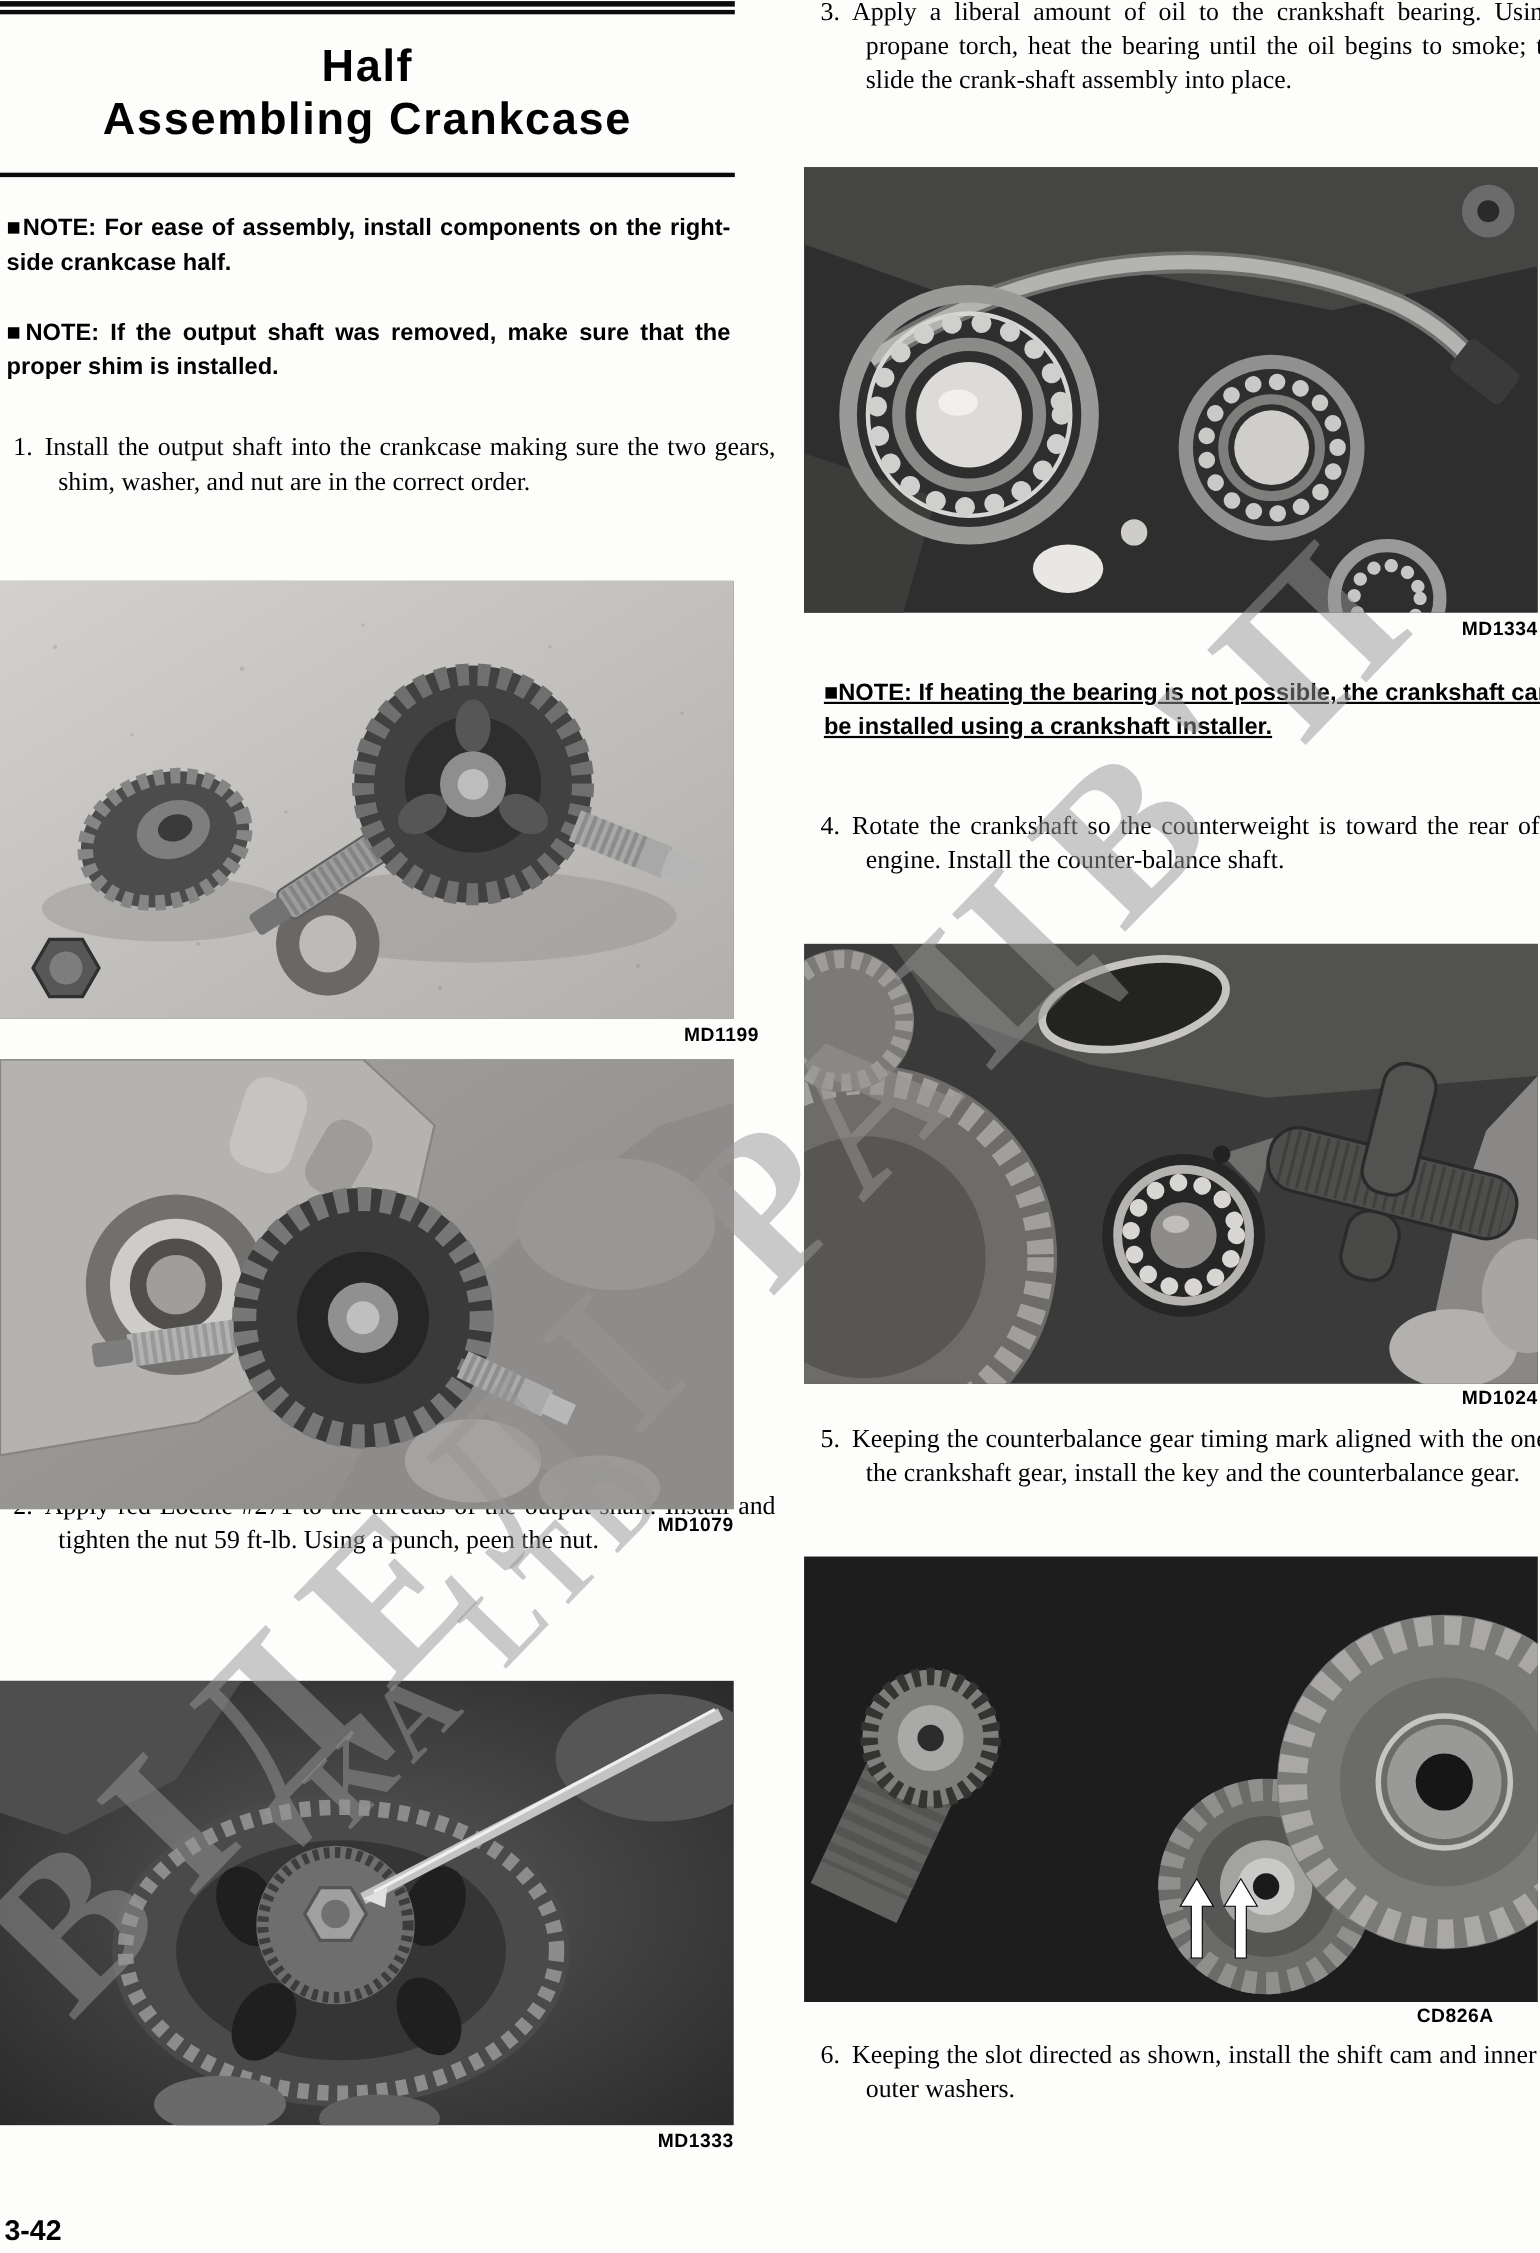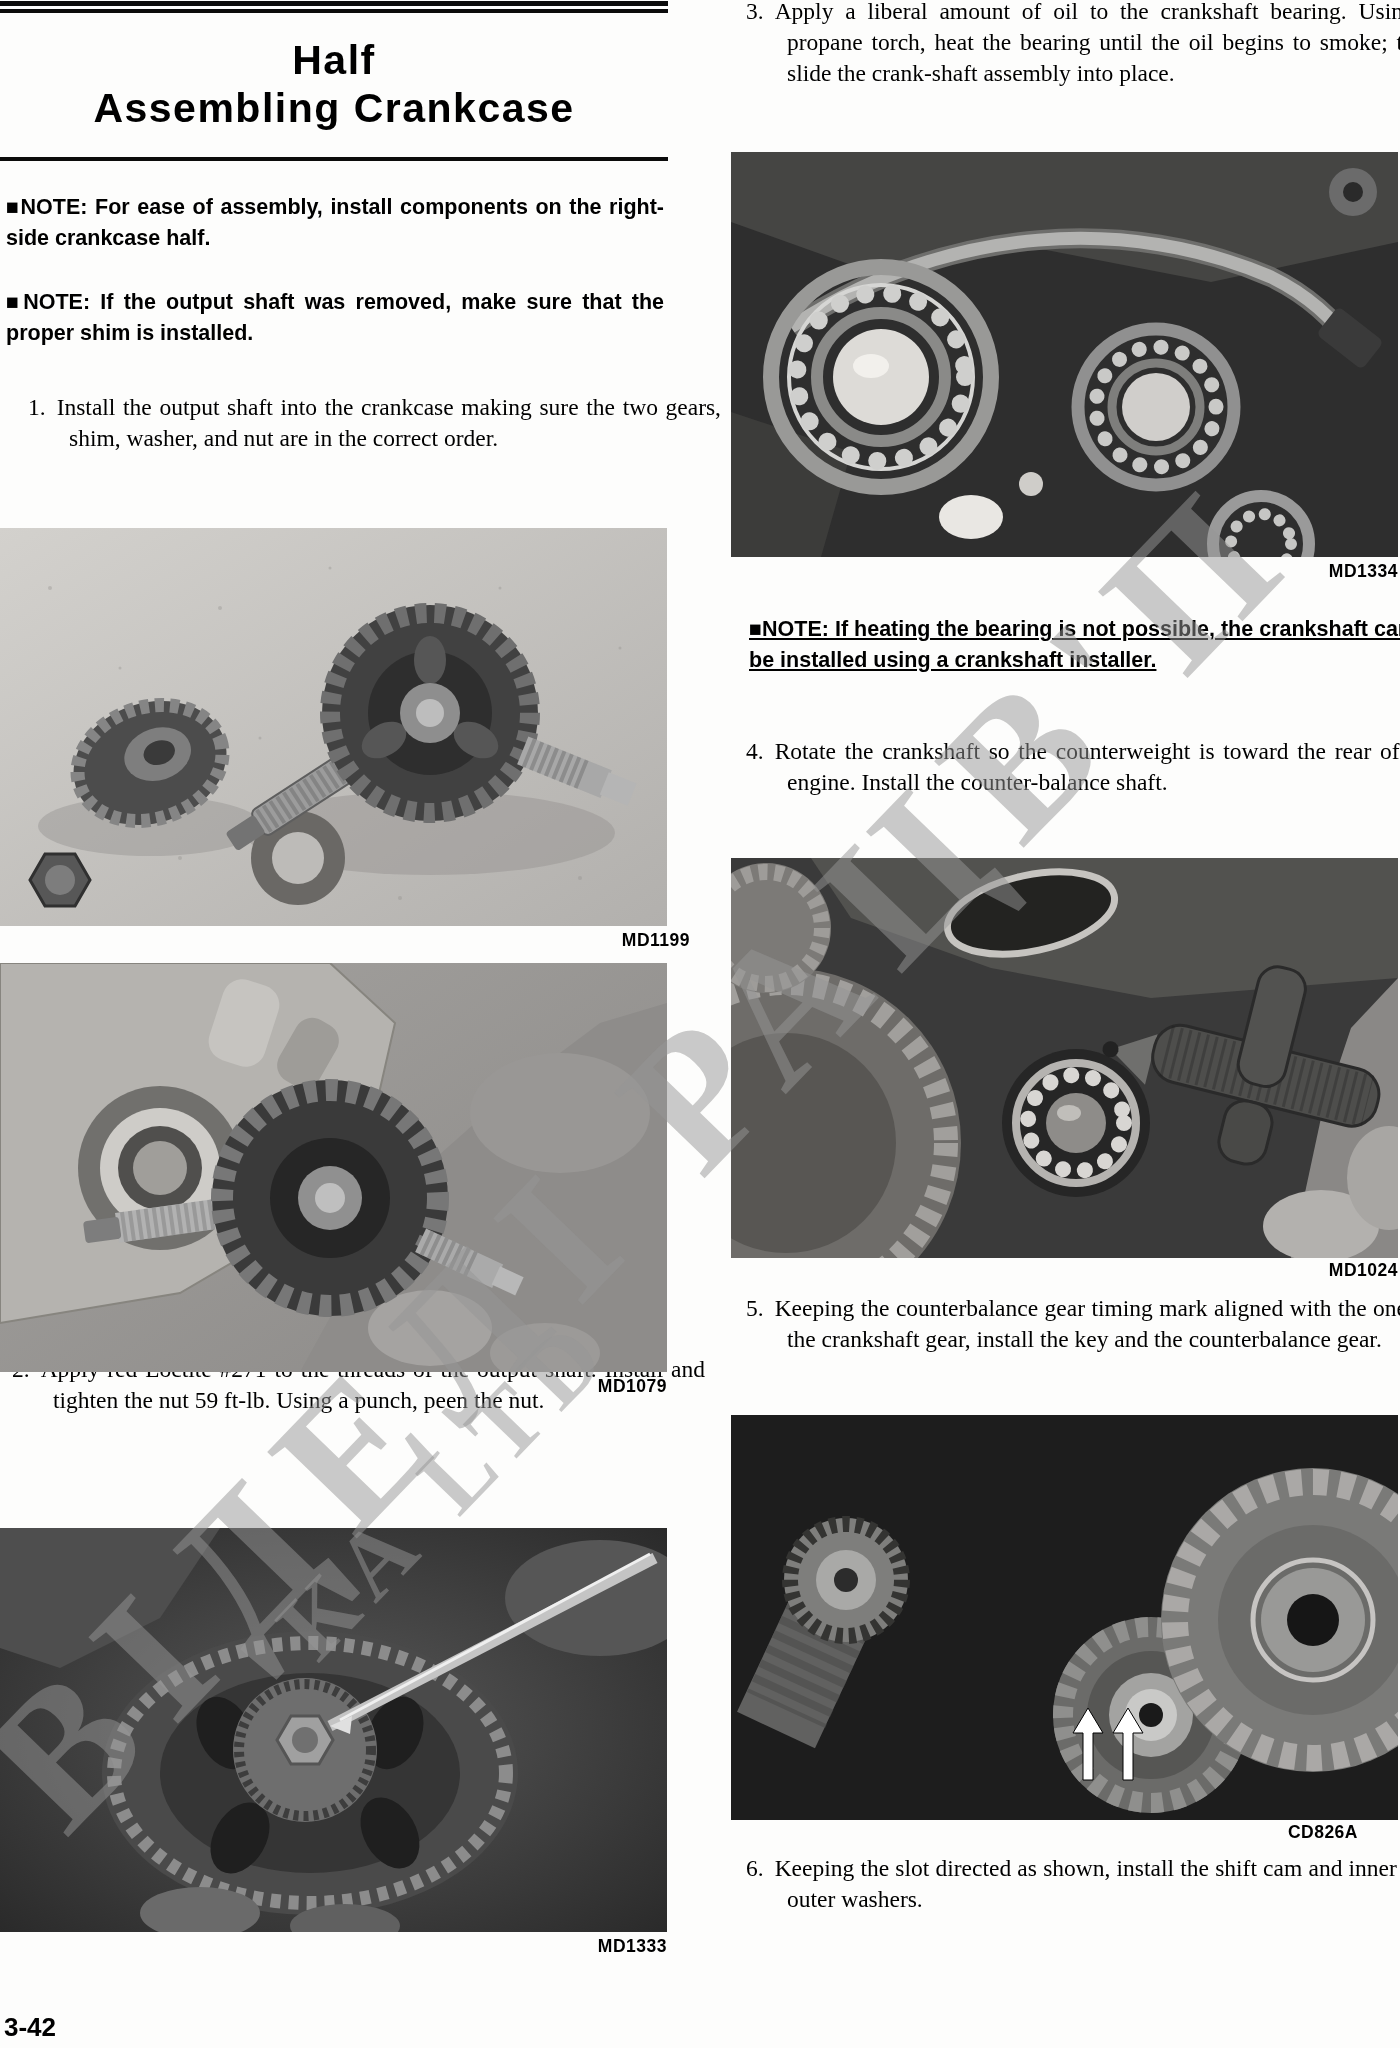--- a/index.html
+++ b/index.html
@@ -49,21 +49,21 @@
     <div>Half</div>
     <div>Assembling Crankcase</div>
   </div>
 
   <div class="abs rule" style="left:0;top:157px;width:668px;height:4px;"></div>
 
   <p class="abs note" style="left:6px;top:192px;width:658px;margin:0;">■NOTE: For ease of assembly, install components on the right-side crankcase half.</p>
 
   <p class="abs note" style="left:6px;top:287px;width:658px;margin:0;">■NOTE: If the output shaft was removed, make sure that the proper shim is installed.</p>
 
-  <p class="abs step" style="left:28px;top:392px;width:652px;margin:0;">
+  <p class="abs step" style="left:12px;top:392px;width:652px;margin:0;">
     <span class="num">1.</span><span>Install the output shaft into the crankcase making sure the two gears, shim, washer, and nut are in the correct order.</span>
   </p>
 
   <div class="abs photo" style="left:0;top:528px;width:667px;height:398px;">
     <svg viewBox="0 0 667 398">
       <defs>
         <linearGradient id="a1" x1="0" y1="0" x2="1" y2="1">
           <stop offset="0" stop-color="#d3d1cd"></stop>
             <stop offset="1" stop-color="#b2b0ad"></stop>
         </linearGradient>

